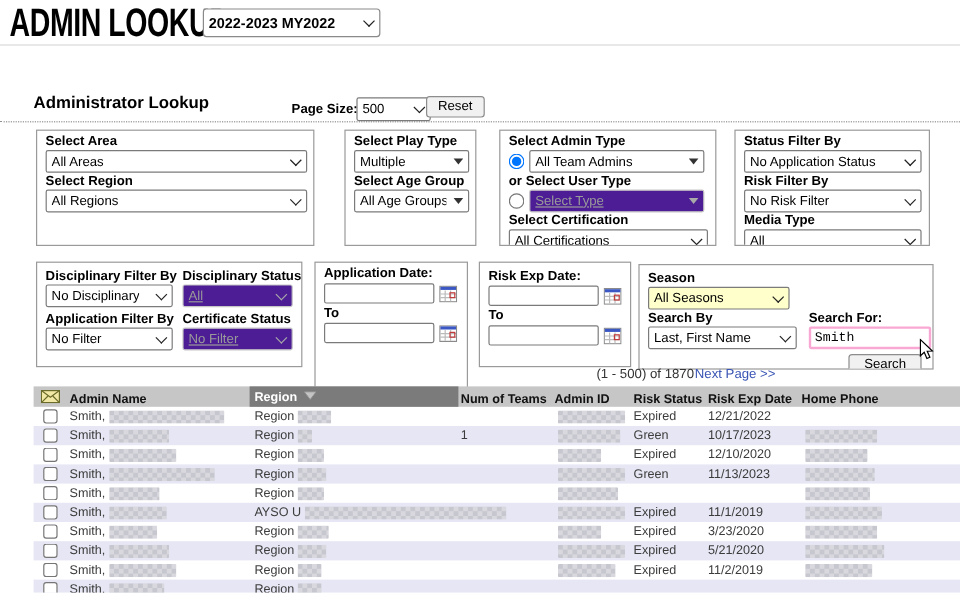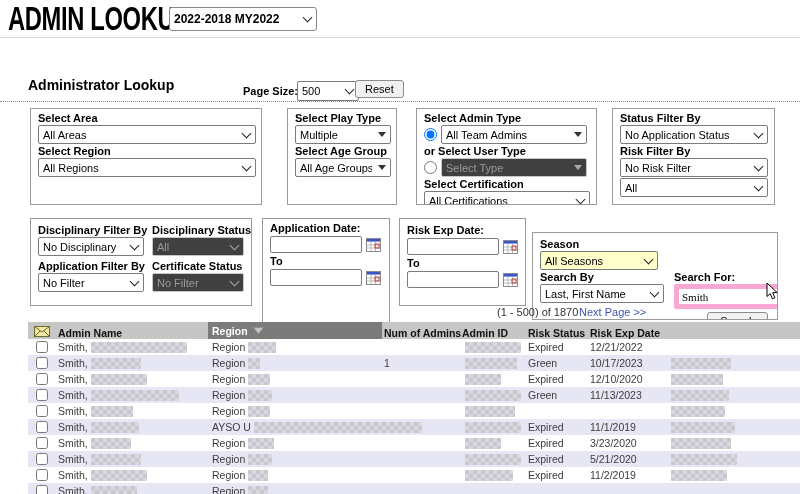--- a/index.html
+++ b/index.html
@@ -13,21 +13,21 @@
 
   
   .fs{display:flex;align-items:center;justify-content:space-between;background:#fff;
       border:1px solid #7b7b7b;border-radius:2px;height:19px;padding:0 4px 0 4px;
       font-size:11px;box-sizing:border-box;cursor:default;}
   .fs .txt{overflow:hidden;white-space:nowrap;}
   .chev{display:inline-block;width:6px;height:6px;border-right:1.6px solid #222;
         border-bottom:1.6px solid #222;transform:rotate(45deg);margin:-3px 1px 0 6px;flex:0 0 auto;}
   .tri{display:inline-block;width:0;height:0;border-left:4px solid transparent;
        border-right:4px solid transparent;border-top:5px solid #333;margin-left:6px;flex:0 0 auto;}
-  .fs.dis{border-color:#c6c6c6;color:#9a9a9a;background:#404040;}
+  .fs.dis{border-color:#c6c6c6;color:#9a9a9a;background:#4c1d95;text-decoration:underline;}
   .fs.dis .chev{border-color:#a9a9a9;}
   .fs.dis .tri{border-top-color:#a9a9a9;}
   .fs.season{background:var(--season_highlight);}
 
   .year{position:absolute;left:169px;top:7px;width:148px;height:24px;font-weight:bold;font-size:12px;border-color:#8a8a8a;border-radius:3px;}
 
   
   .sec-head{position:absolute;left:28px;top:77px;font-size:14px;font-weight:bold;}
   .ps-label{position:absolute;left:243px;top:85px;font-size:11px;font-weight:bold;}
   .ps{position:absolute;left:297px;top:81px;width:62px;height:20px;}
@@ -58,26 +58,26 @@
   .w106{width:106px;} .w92{width:92px;}
   .mt4{margin-top:4px;}
 
   .p6{left:262px;top:218px;width:128px;height:108px;padding-top:3px;}
   .p7{left:399px;top:218px;width:127px;height:88px;padding-top:5px;}
   .daterow{display:flex;align-items:center;gap:4px;height:19px;margin-bottom:1px;}
   .din{width:84px;height:15px;border:1px solid #7b7b7b;border-radius:2px;font-size:11px;
        font-family:inherit;padding:0 3px;}
   .cal{display:inline-flex;cursor:default;}
 
-  .p8{left:532px;top:232px;width:246px;height:88px;padding-top:5px;}
+  .p8{left:532px;top:220px;width:246px;height:88px;padding-top:5px;}
   .p8grid{display:grid;grid-template-columns:132px 100px;column-gap:2px;}
   .p8 .fs.season{width:118px;}
   .p8 .fs.sby{width:124px;}
-  .sfor{width:92px;height:15px;border:5px solid #f9a8d4;border-radius:2px;font-size:11px;
-        font-family:Liberation Serif, serif;padding:0 3px;}
+  .sfor{width:92px;height:15px;border:2px solid #f9a8d4;border-radius:2px;font-size:11px;
+        font-family:Liberation Mono, monospace;padding:0 3px;}
   .btnrow{display:flex;justify-content:flex-end;margin-top:3px;padding-right:2px;}
   .search-btn{padding:2px 12px;}
 
   
   .pag-range{position:absolute;left:497px;top:306px;font-size:11px;color:#333;}
   .pag-next{position:absolute;left:579px;top:306px;font-size:11px;color:var(--link);cursor:pointer;}
 
   
   .table{position:absolute;left:28px;top:322px;width:772px;}
   .thead{display:flex;height:17px;background:var(--header_bg);align-items:flex-end;
@@ -101,21 +101,21 @@
 
   .cursor{position:absolute;left:766px;top:282px;z-index:20;}
 </style>
 </head>
 <body>
 
 <div id="stage">
 
   <div class="title">ADMIN LOOKUP</div>
   <div class="fs year">
-    <span class="txt">2022-2018 MY2022</span>
+    <span class="txt">2022-2023 MY2022</span>
     <span class="chev"></span>
   </div>
   <div class="topline"></div>
 
   <div class="sec-head">Administrator Lookup</div>
   <div class="ps-label">Page Size:</div>
   <div class="fs ps">
     <span class="txt">500</span>
     <span class="chev"></span>
   </div>
@@ -176,20 +176,21 @@
     <div class="lbl">Status Filter By</div>
     <div class="fs">
       <span class="txt">No Application Status</span>
       <span class="chev"></span>
     </div>
     <div class="lbl">Risk Filter By</div>
     <div class="fs">
       <span class="txt">No Risk Filter</span>
       <span class="chev"></span>
     </div>
+    <div class="lbl">Media Type</div>
     <div class="fs">
       <span class="txt">All</span>
       <span class="chev"></span>
     </div>
   </div>
 
   <div class="panel p5">
     <div class="grid2">
       <div class="lbl">Disciplinary Filter By</div>
       <div class="lbl">Disciplinary Status</div>
@@ -316,24 +317,25 @@
       </div>
       <div class="hc c-name">Admin Name</div>
       <div class="hc c-region sorted">
         <span>Region</span>
         <span>
           <svg width="11" height="8" viewBox="0 0 11 8">
               <path d="M0.5 0.5 H10.5 L5.5 7 Z" fill="#c4c4c4" stroke="#8f8f8f" stroke-width="0.8"></path>
             </svg>
         </span>
       </div>
-      <div class="hc c-teams">Num of Admins</div>
+      <div class="hc c-teams">Num of Teams</div>
       <div class="hc c-aid">Admin ID</div>
       <div class="hc c-risk">Risk Status</div>
       <div class="hc c-date">Risk Exp Date</div>
+      <div class="hc c-phone">Home Phone</div>
     </div>
     <div id="tbody">
         <div class="trow">
           <div class="tc c-chk">
             <input type="checkbox" style="">
           </div>
           <div class="tc c-name">
             <span>Smith,</span>
             <span class="redact" style="width:96px"></span>
           </div>

